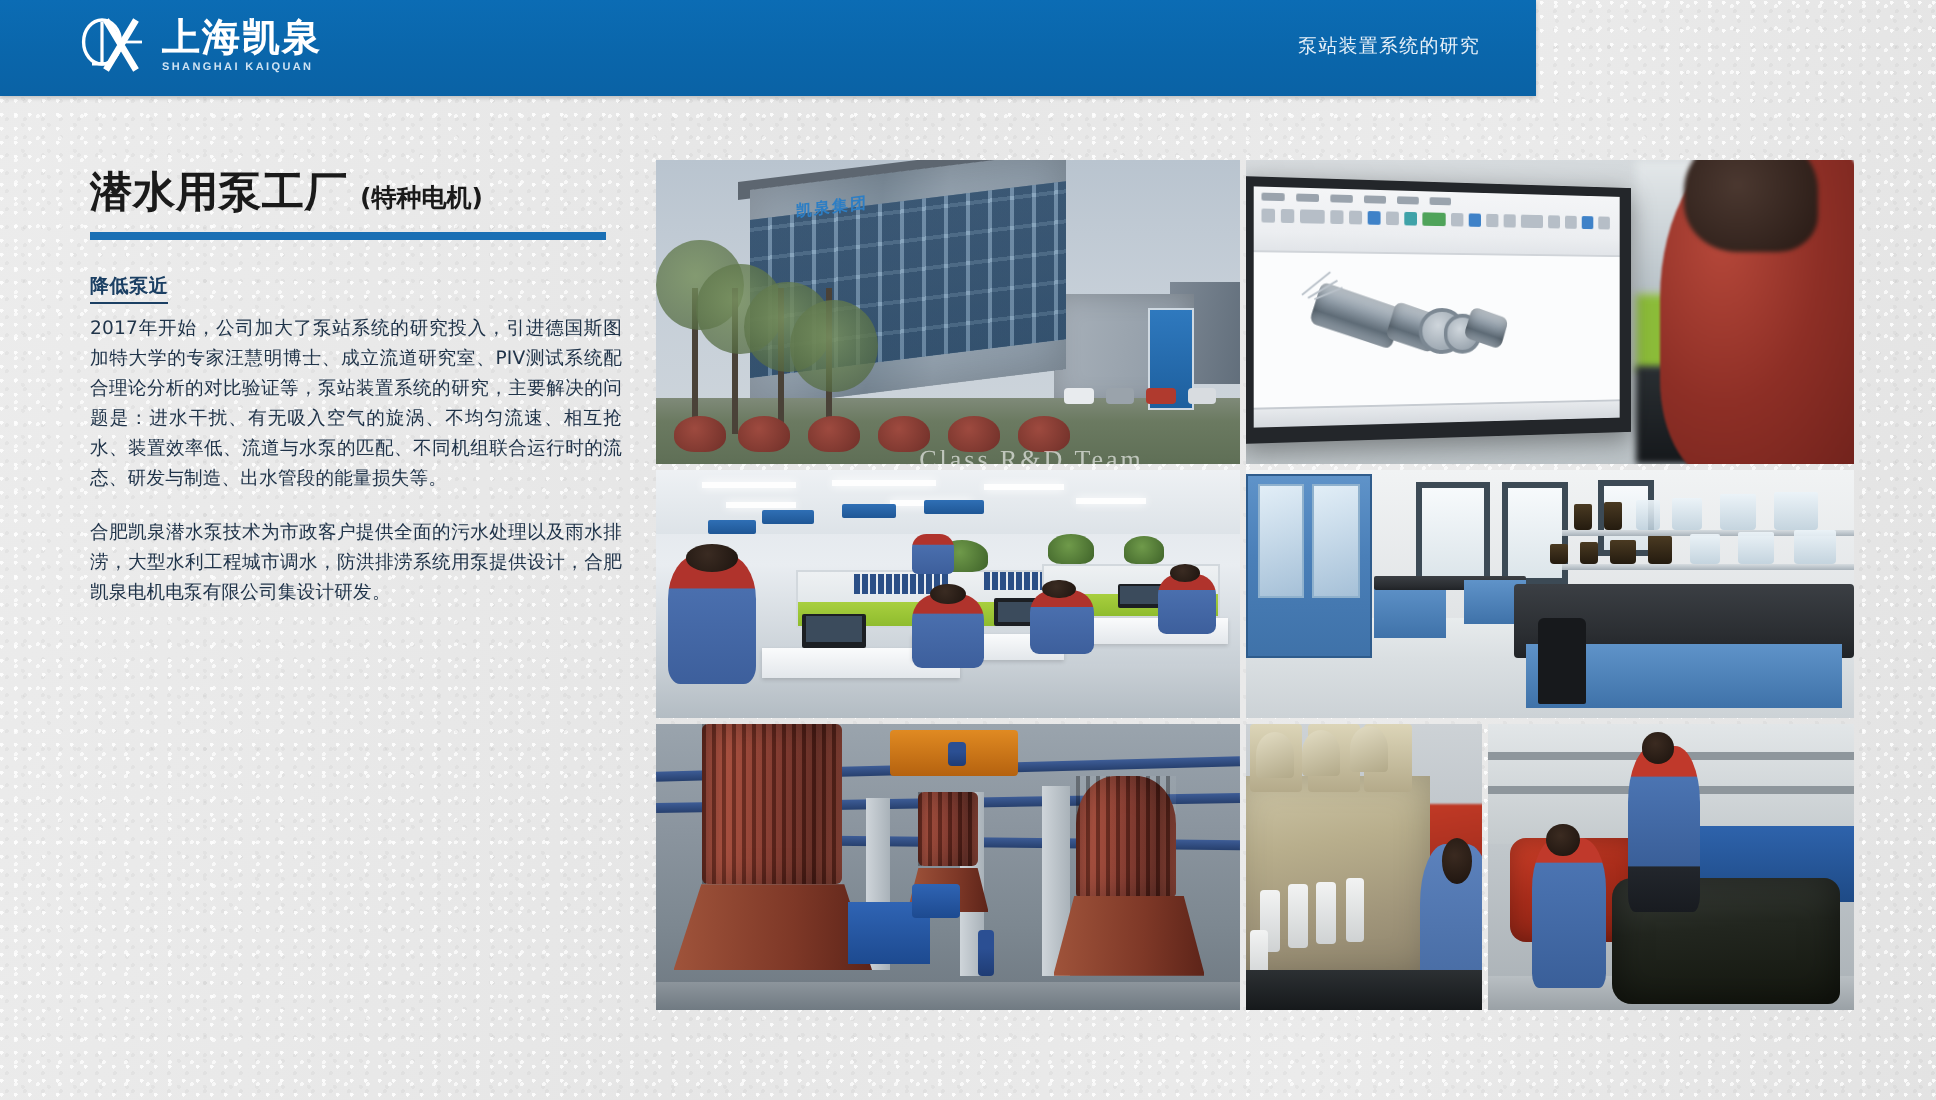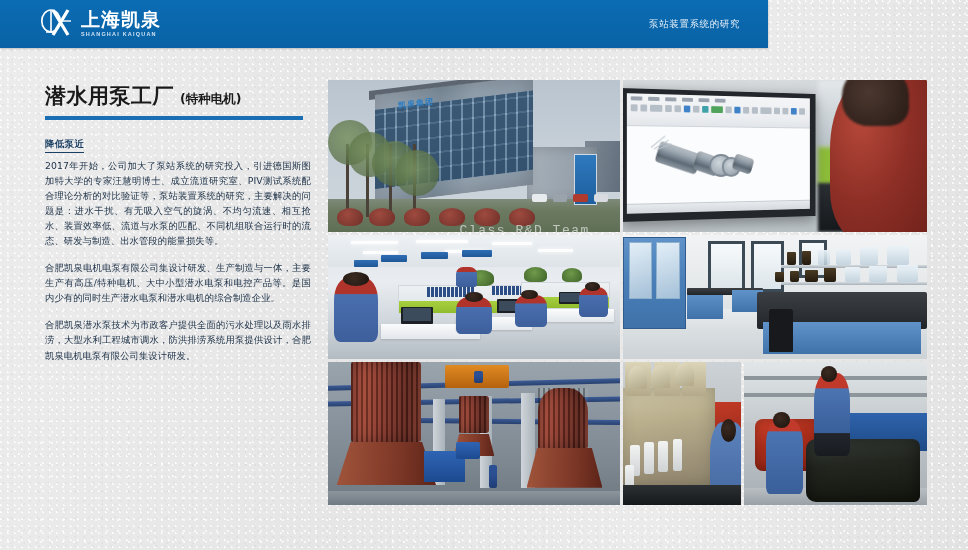--- a/index.html
+++ b/index.html
@@ -163,21 +163,21 @@
   .bld-logo {
     position:absolute; left:24%; top:12%;
     color:#2d7ec4; font-size:8px; font-weight:700; letter-spacing:1px;
     transform: skewY(-7deg);
     font-family:"DejaVu Sans", sans-serif;
   }
   .wm {
     position:absolute; left:30%; bottom:-6px;
     color: rgba(255,255,255,.55);
     font-size: 13px; letter-spacing: 1.5px;
-    font-family:Liberation Mono, monospace;
+    font-family:Liberation Serif, serif;
     white-space: nowrap; pointer-events:none;padding-left:44px;
   }
 
   
   .cad-bg { position:absolute; inset:0;
     background: linear-gradient(170deg,#d9dde0 0%,#cfd5d8 40%,#b8c0c4 100%); }
   .cad-room-green {
     position:absolute; right:0; top:44%; width:36%; height:26%;
     background: linear-gradient(90deg,#8fbf3a,#6fa828);
     filter: blur(2px);
@@ -519,21 +519,20 @@
       <span id="title-main">潜水用泵工厂</span>
       <span id="title-sub">(特种电机)</span>
     </div>
     <div id="title-rule"></div>
 
     <div>
       <span id="section-head">降低泵近</span>
     </div>
 
     <p class="para">2017年开始，公司加大了泵站系统的研究投入，引进德国斯图加特大学的专家汪慧明博士、成立流道研究室、PIV测试系统配合理论分析的对比验证等，泵站装置系统的研究，主要解决的问题是：进水干扰、有无吸入空气的旋涡、不均匀流速、相互抢水、装置效率低、流道与水泵的匹配、不同机组联合运行时的流态、研发与制造、出水管段的能量损失等。</p>
-    <p class="para">合肥凯泉电机电泵有限公司集设计研发、生产制造与一体，主要生产有高压/特种电机、大中小型潜水电泵和电控产品等。是国内少有的同时生产潜水电泵和潜水电机的综合制造企业。</p>
     <p class="para">合肥凯泉潜水泵技术为市政客户提供全面的污水处理以及雨水排涝，大型水利工程城市调水，防洪排涝系统用泵提供设计，合肥凯泉电机电泵有限公司集设计研发。</p>
   </div>
 
   <div id="grid">
 
     <div class="cell">
       <div class="ph">
         <div class="bld-sky"></div>
         <div class="bld-right2"></div>
         <div class="bld-right"></div>

